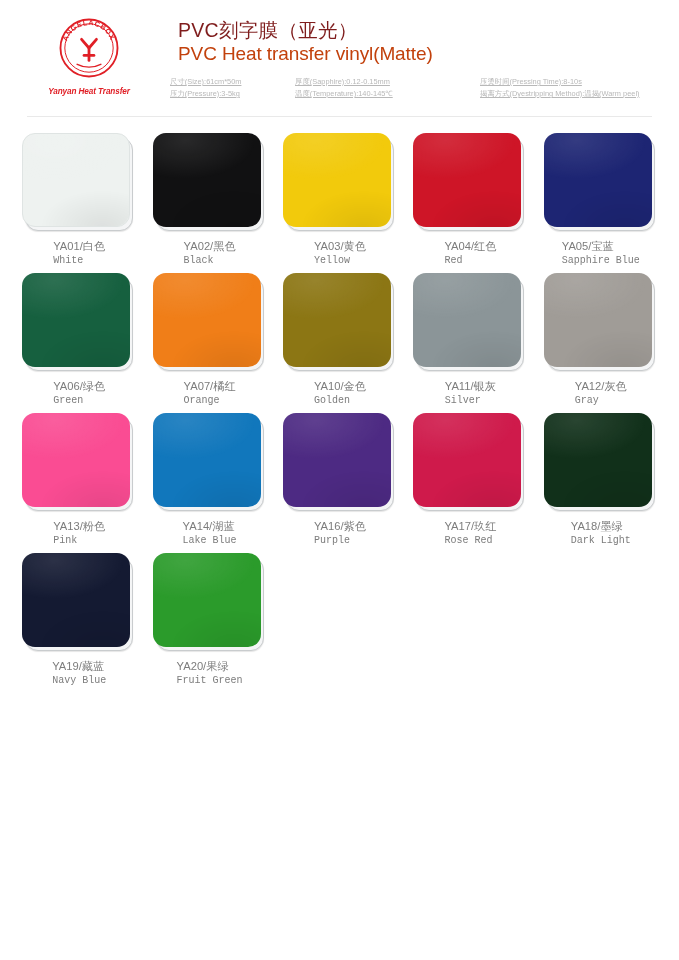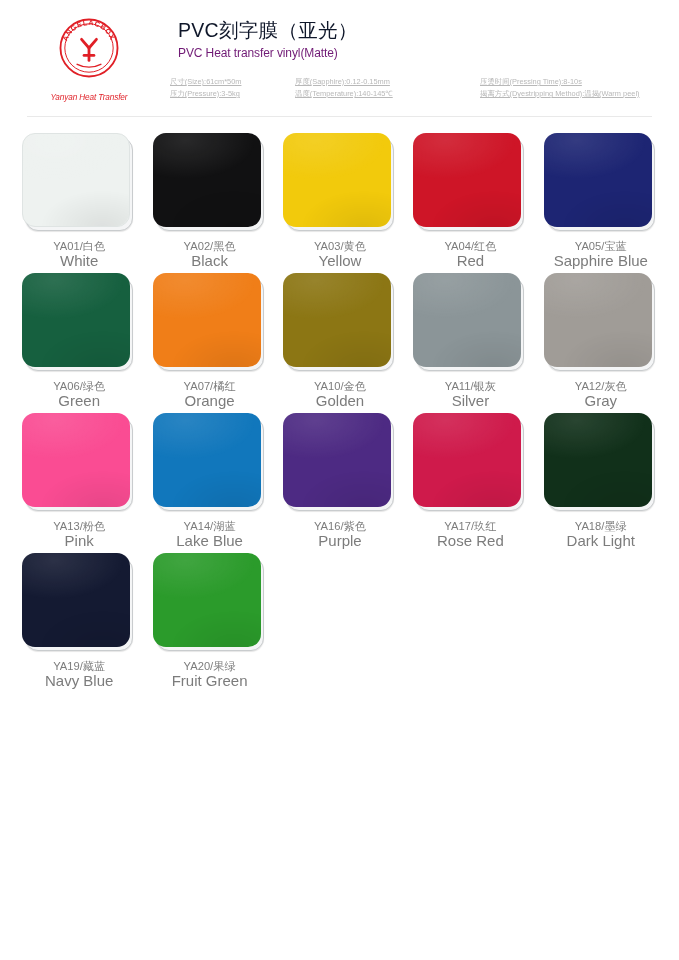--- a/index.html
+++ b/index.html
@@ -29,46 +29,46 @@
   }
 
   #seal {
     width: 62px;
     height: 62px;
     margin: 0 auto;
     position: relative;
   }
 
   #brand-name {
-    margin-top: 14px;
+    margin-top: 8px;
     font-size: 8.2px;
-    font-weight: normal;
+    font-weight: bold;
     color: #e01f26;
     letter-spacing: -0.1px;
     white-space: nowrap;
     font-style: italic;
   }
 
   #title-block {
     position: absolute;
     left: 178px;
     top: 19px;
   }
 
   .title-cn {
     font-size: 19.5px;
-    color: #0f172a;
+    color: #7f1d1d;
     line-height: 23px;
     letter-spacing: 0.3px;
     white-space: nowrap;
   }
 
   .title-en {
-    font-size: 12px;
-    color: #701a75;
+    font-size: 19px;
+    color: #c2410c;
     line-height: 23px;
     letter-spacing: -0.1px;
     white-space: nowrap;
   }
 
   #spec-grid {
     position: absolute;
     left: 170px;
     top: 76px;
     width: 500px;
@@ -145,36 +145,36 @@
     inset: 0;
     border-radius: 13px;
     background:
       radial-gradient(110% 70% at 30% 8%, rgba(255,255,255,0.10), rgba(255,255,255,0) 60%),
       radial-gradient(90% 60% at 75% 100%, rgba(0,0,0,0.07), rgba(0,0,0,0) 65%);
     pointer-events: none;
   }
 
   .label {
     margin-top: 7px;
-    text-align: center;
     line-height: 13.5px;
   }
 
   .label-cn {
     display: block;
     font-size: 11.2px;
     color: #7c7c7c;
     white-space: nowrap;
   }
 
   .label-en {
     display: block;
-    font-size: 15px;
+    font-size: 10px;
     color: #7c7c7c;
     white-space: nowrap;
+    font-family: Liberation Mono, monospace;
   }
 </style>
 </head>
 <body>
 
 <div id="header">
 
   <div id="brand">
     <div id="seal">
       <svg viewBox="0 0 100 100" width="62" height="62" aria-hidden="true">

